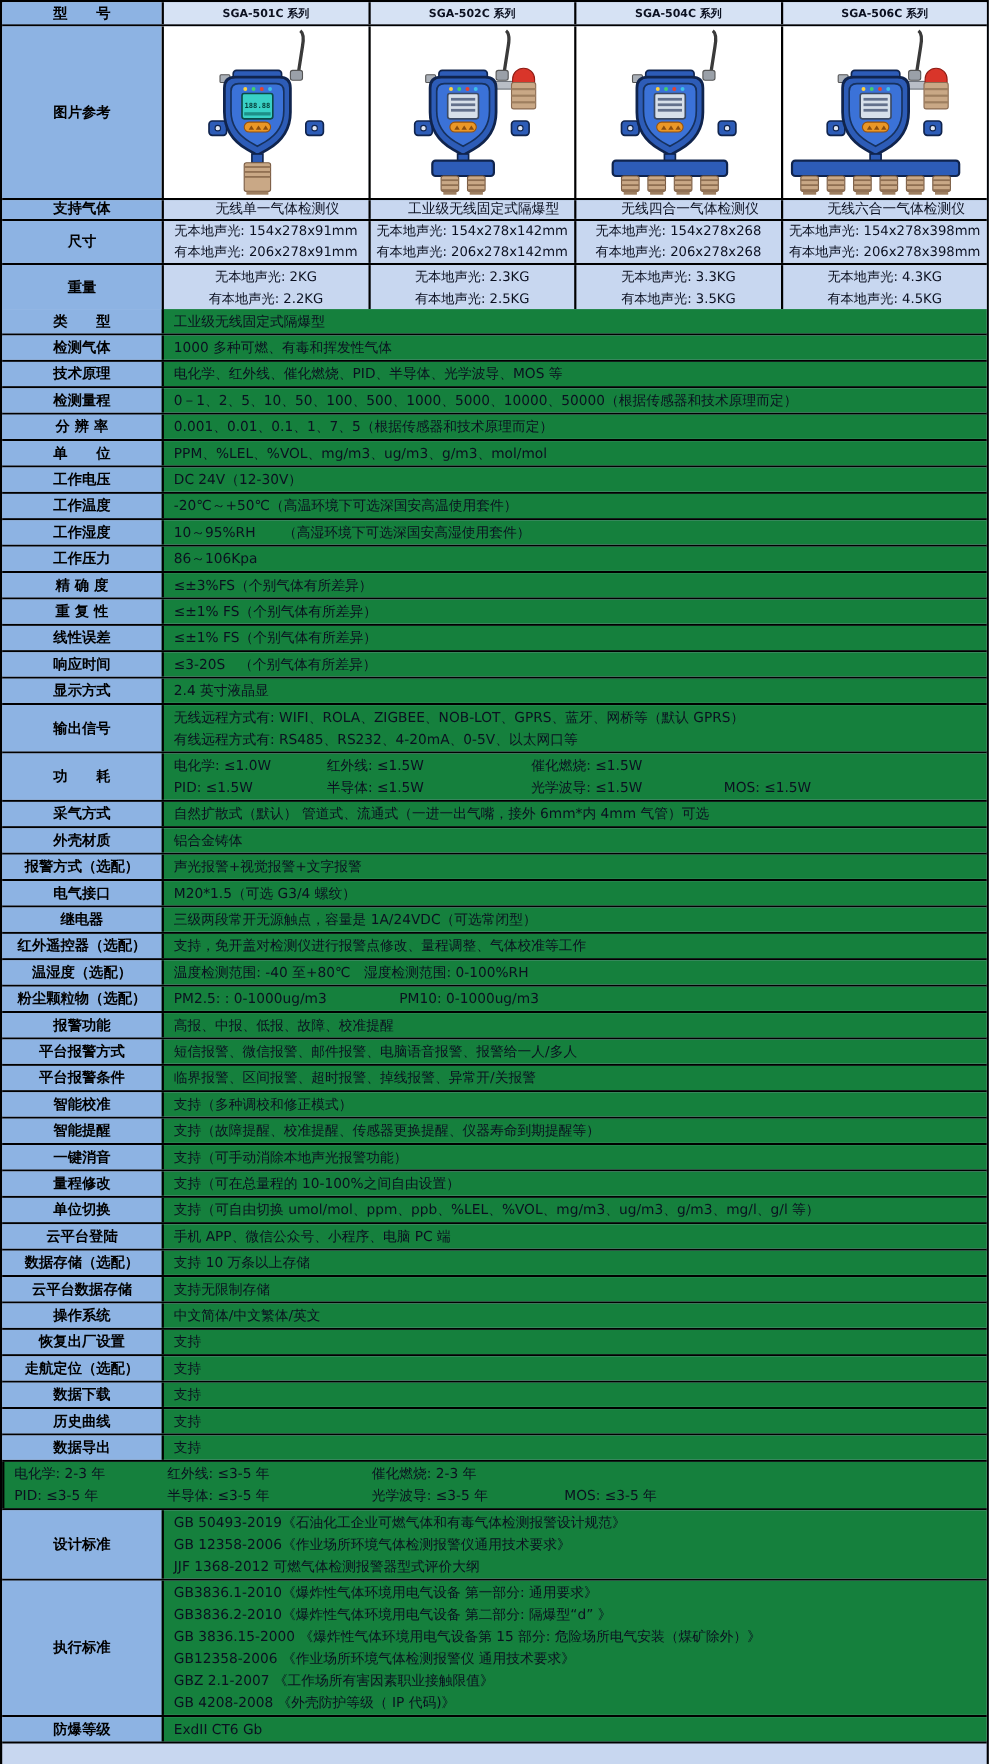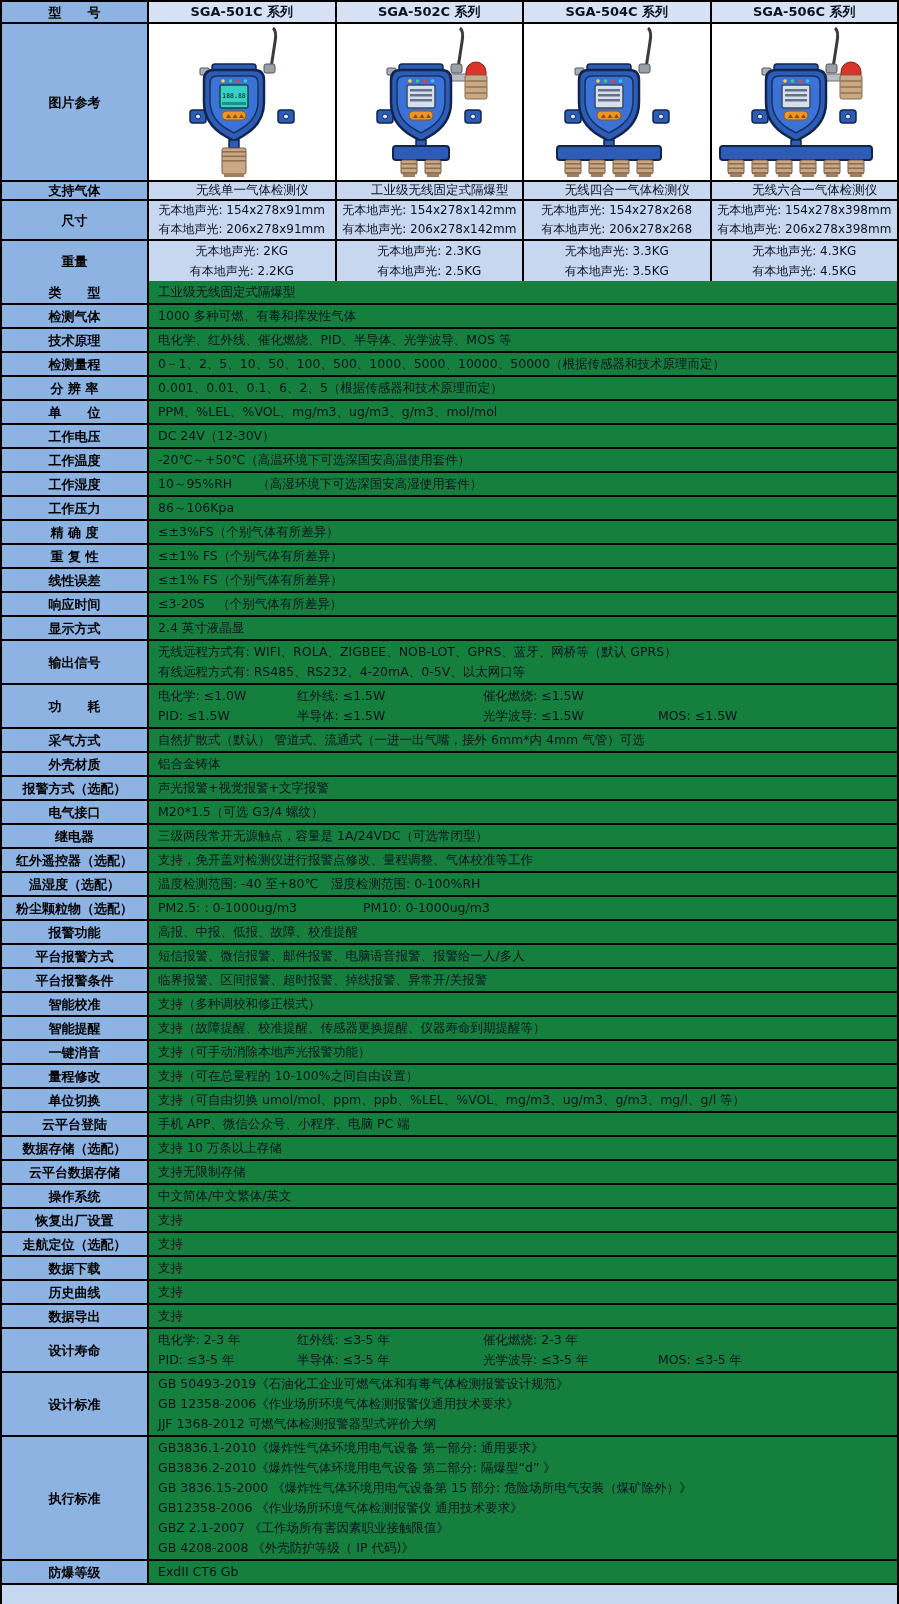--- a/index.html
+++ b/index.html
@@ -8,21 +8,21 @@
   .table { width: 899px; border: 2px solid #000; background: #C8D7F0; }
   .t-row { display: flex; border-top: 2px solid #000; }
   .t-row:first-child { border-top: 0; }
   .lab {
     flex: 0 0 145px; background: #8DB3E3; display: flex;
     align-items: center; justify-content: center; text-align: center;
     font-weight: bold; font-size: 13px; color: #000; line-height: 15px; padding: 0 8px;
   }
   .cell { flex: 1; border-left: 2px solid #000; background: #C8D7F0; }
   .head { background: #D6E2F4; display: flex; align-items: center; justify-content: center;
-          font-weight: bold; font-size: 13px; }
+          font-weight: bold; font-size: 10px; }
   .header-row { min-height: 20px; }
   .image-row { height: 158px; }
   .image-row .cell { background: #fff; display: flex; justify-content: center; overflow: hidden; }
   .gas-row { min-height: 19px; }
   .gas-row .cell { display: flex; align-items: center; justify-content: center; font-size: 12.5px; padding-left: 21px; }
   .pair-row .cell { display: flex; flex-direction: column; justify-content: center; align-items: center; }
   .size-row { min-height: 38px; }
   .weight-row { min-height: 40px; }
   .pair-line { line-height: 19px; font-size: 12px; white-space: nowrap; }
   .weight-row .pair-line { line-height: 20px; }
@@ -310,21 +310,21 @@
       </div>
       <div class="t-row spec">
         <div class="lab">检测量程</div>
         <div class="sval">
           <div class="vline">0－1、2、5、10、50、100、500、1000、5000、10000、50000（根据传感器和技术原理而定）</div>
         </div>
       </div>
       <div class="t-row spec">
         <div class="lab">分 辨 率</div>
         <div class="sval">
-          <div class="vline">0.001、0.01、0.1、6、2、5（根据传感器和技术原理而定）</div>
+          <div class="vline">0.001、0.01、0.1、1、7、5（根据传感器和技术原理而定）</div>
         </div>
       </div>
       <div class="t-row spec">
         <div class="lab">单　　位</div>
         <div class="sval">
           <div class="vline">PPM、%LEL、%VOL、mg/m3、ug/m3、g/m3、mol/mol</div>
         </div>
       </div>
       <div class="t-row spec">
         <div class="lab">工作电压</div>
@@ -538,21 +538,20 @@
           <div class="vline">支持</div>
         </div>
       </div>
       <div class="t-row spec">
         <div class="lab">数据导出</div>
         <div class="sval">
           <div class="vline">支持</div>
         </div>
       </div>
       <div class="t-row spec">
-        <div class="lab">设计寿命</div>
         <div class="sval">
           <div class="vline"><span class="gcell" style="width: 139px;">电化学: 2-3 年</span><span class="gcell" style="width: 186px;">红外线: ≤3-5 年</span><span class="gcell" style="width: 175px;">催化燃烧: 2-3 年</span></div>
           <div class="vline"><span class="gcell" style="width: 139px;">PID: ≤3-5 年</span><span class="gcell" style="width: 186px;">半导体: ≤3-5 年</span><span class="gcell" style="width: 175px;">光学波导: ≤3-5 年</span><span class="gcell">MOS: ≤3-5 年</span></div>
         </div>
       </div>
       <div class="t-row spec">
         <div class="lab">设计标准</div>
         <div class="sval">
           <div class="vline">GB 50493-2019《石油化工企业可燃气体和有毒气体检测报警设计规范》</div>
           <div class="vline">GB 12358-2006《作业场所环境气体检测报警仪通用技术要求》</div>

